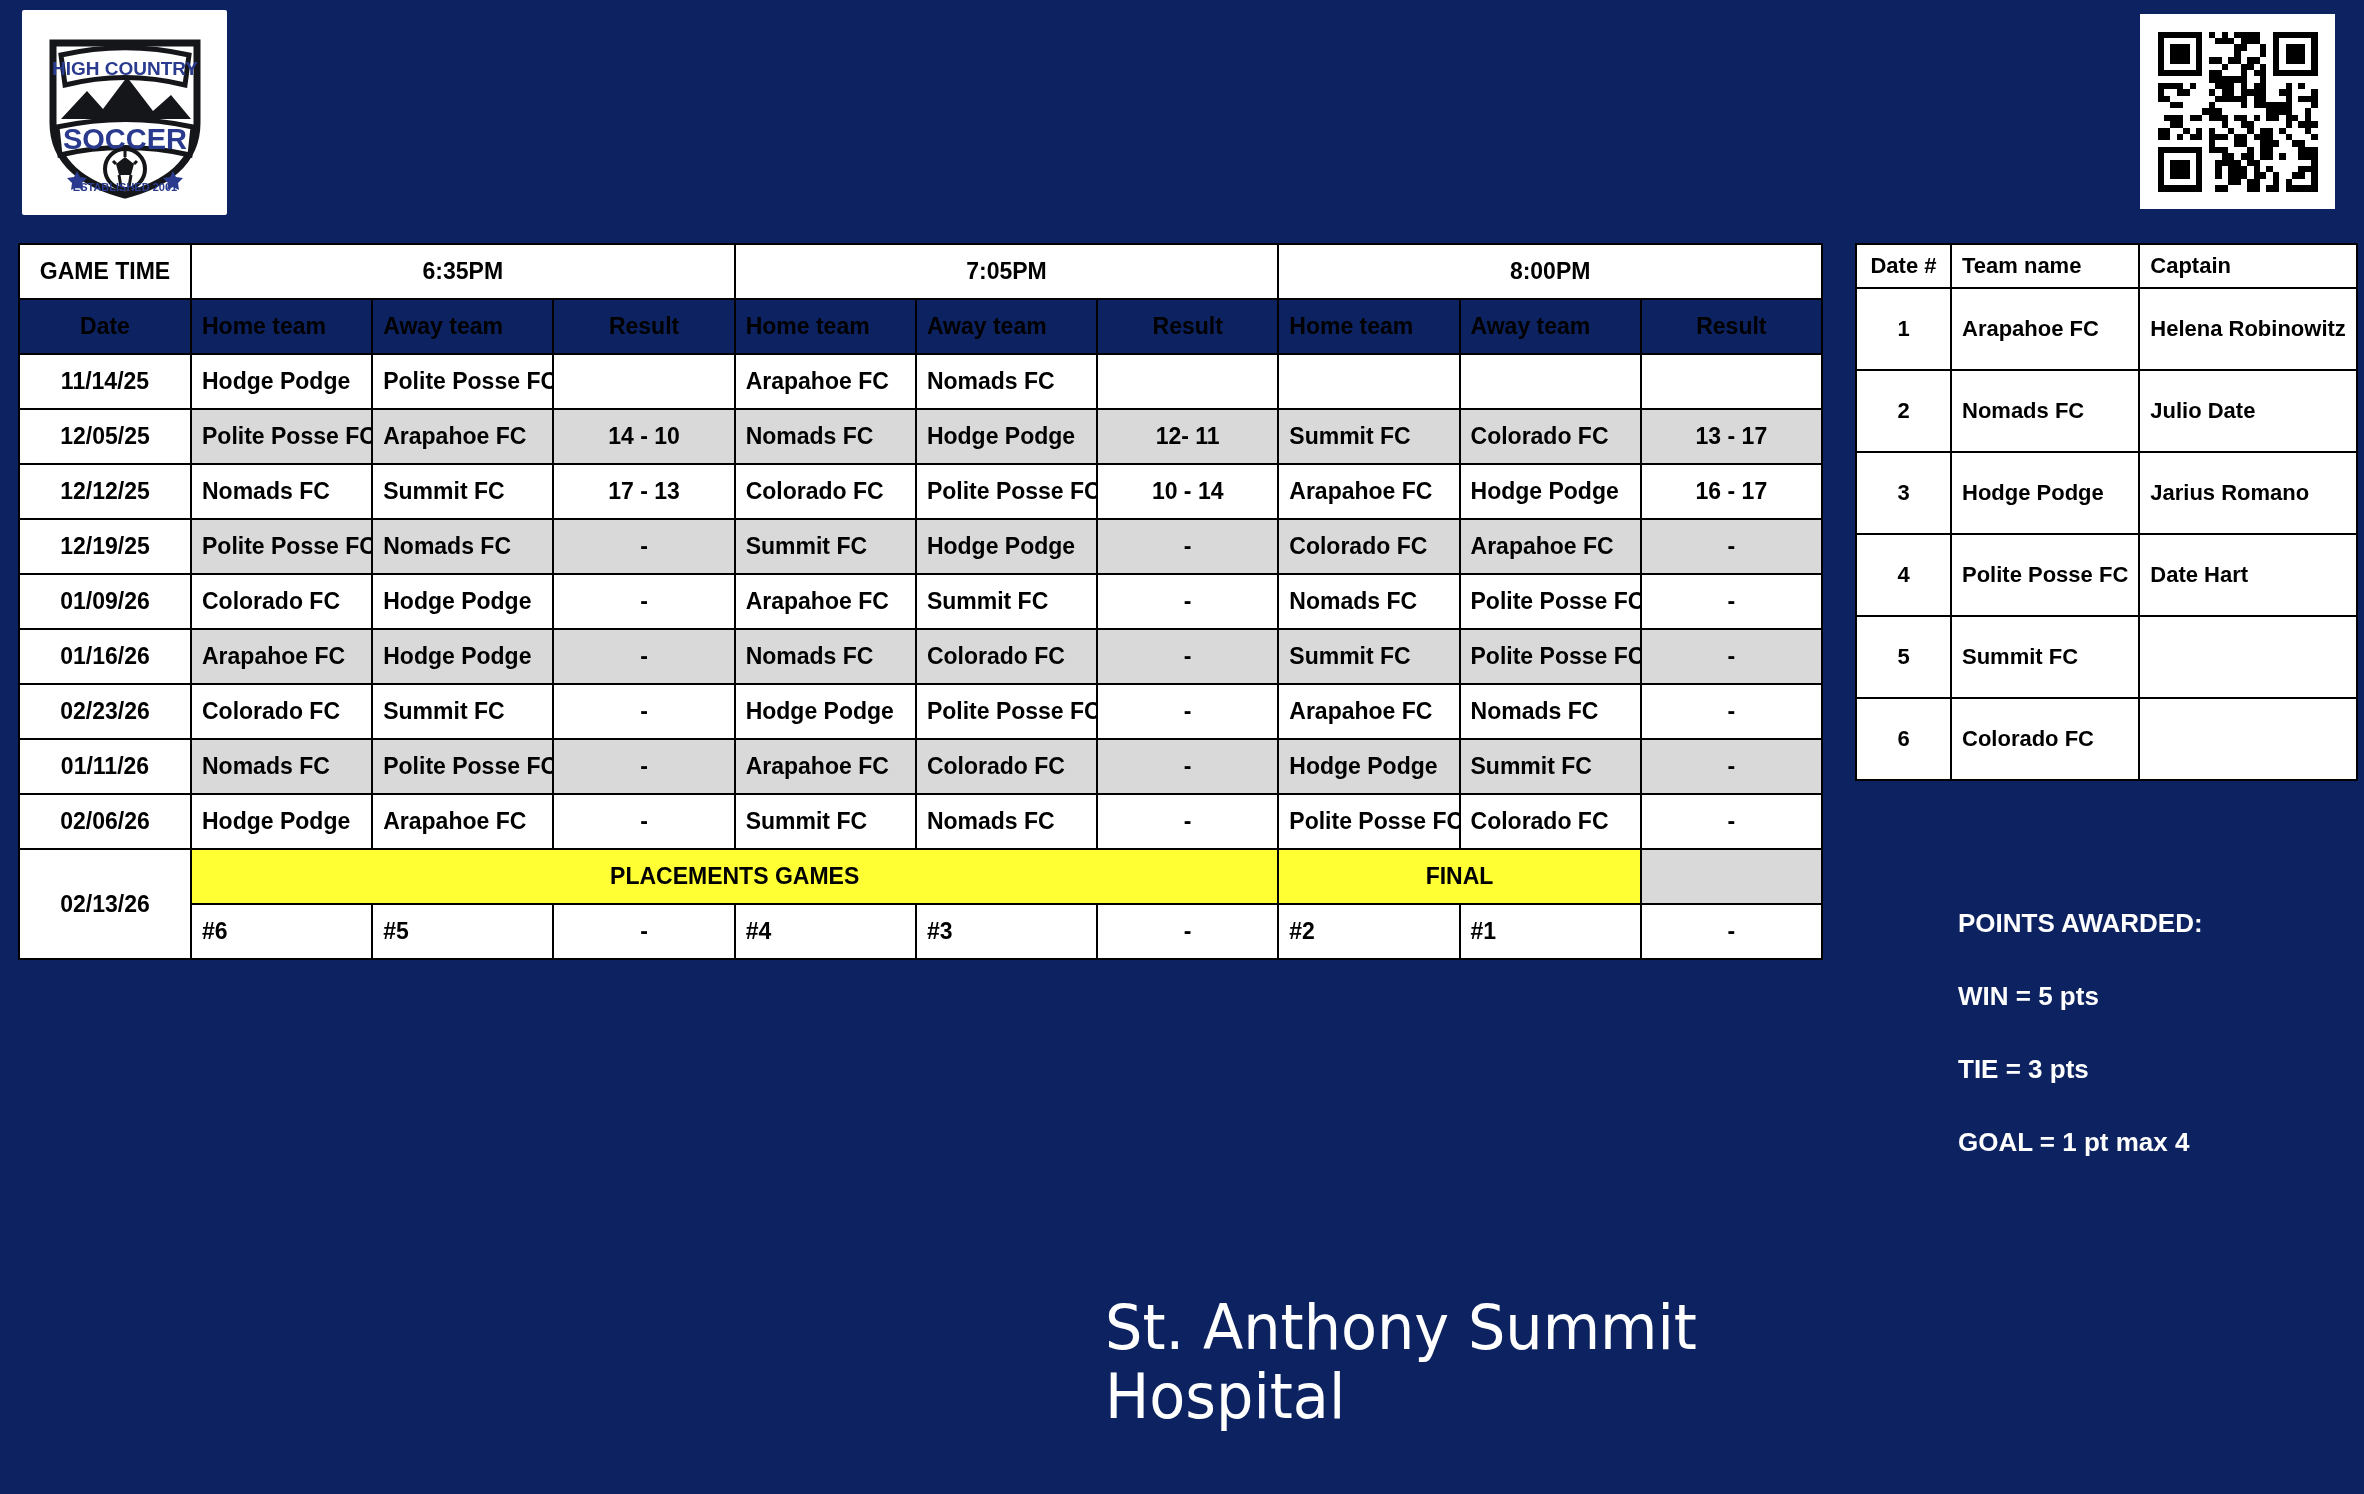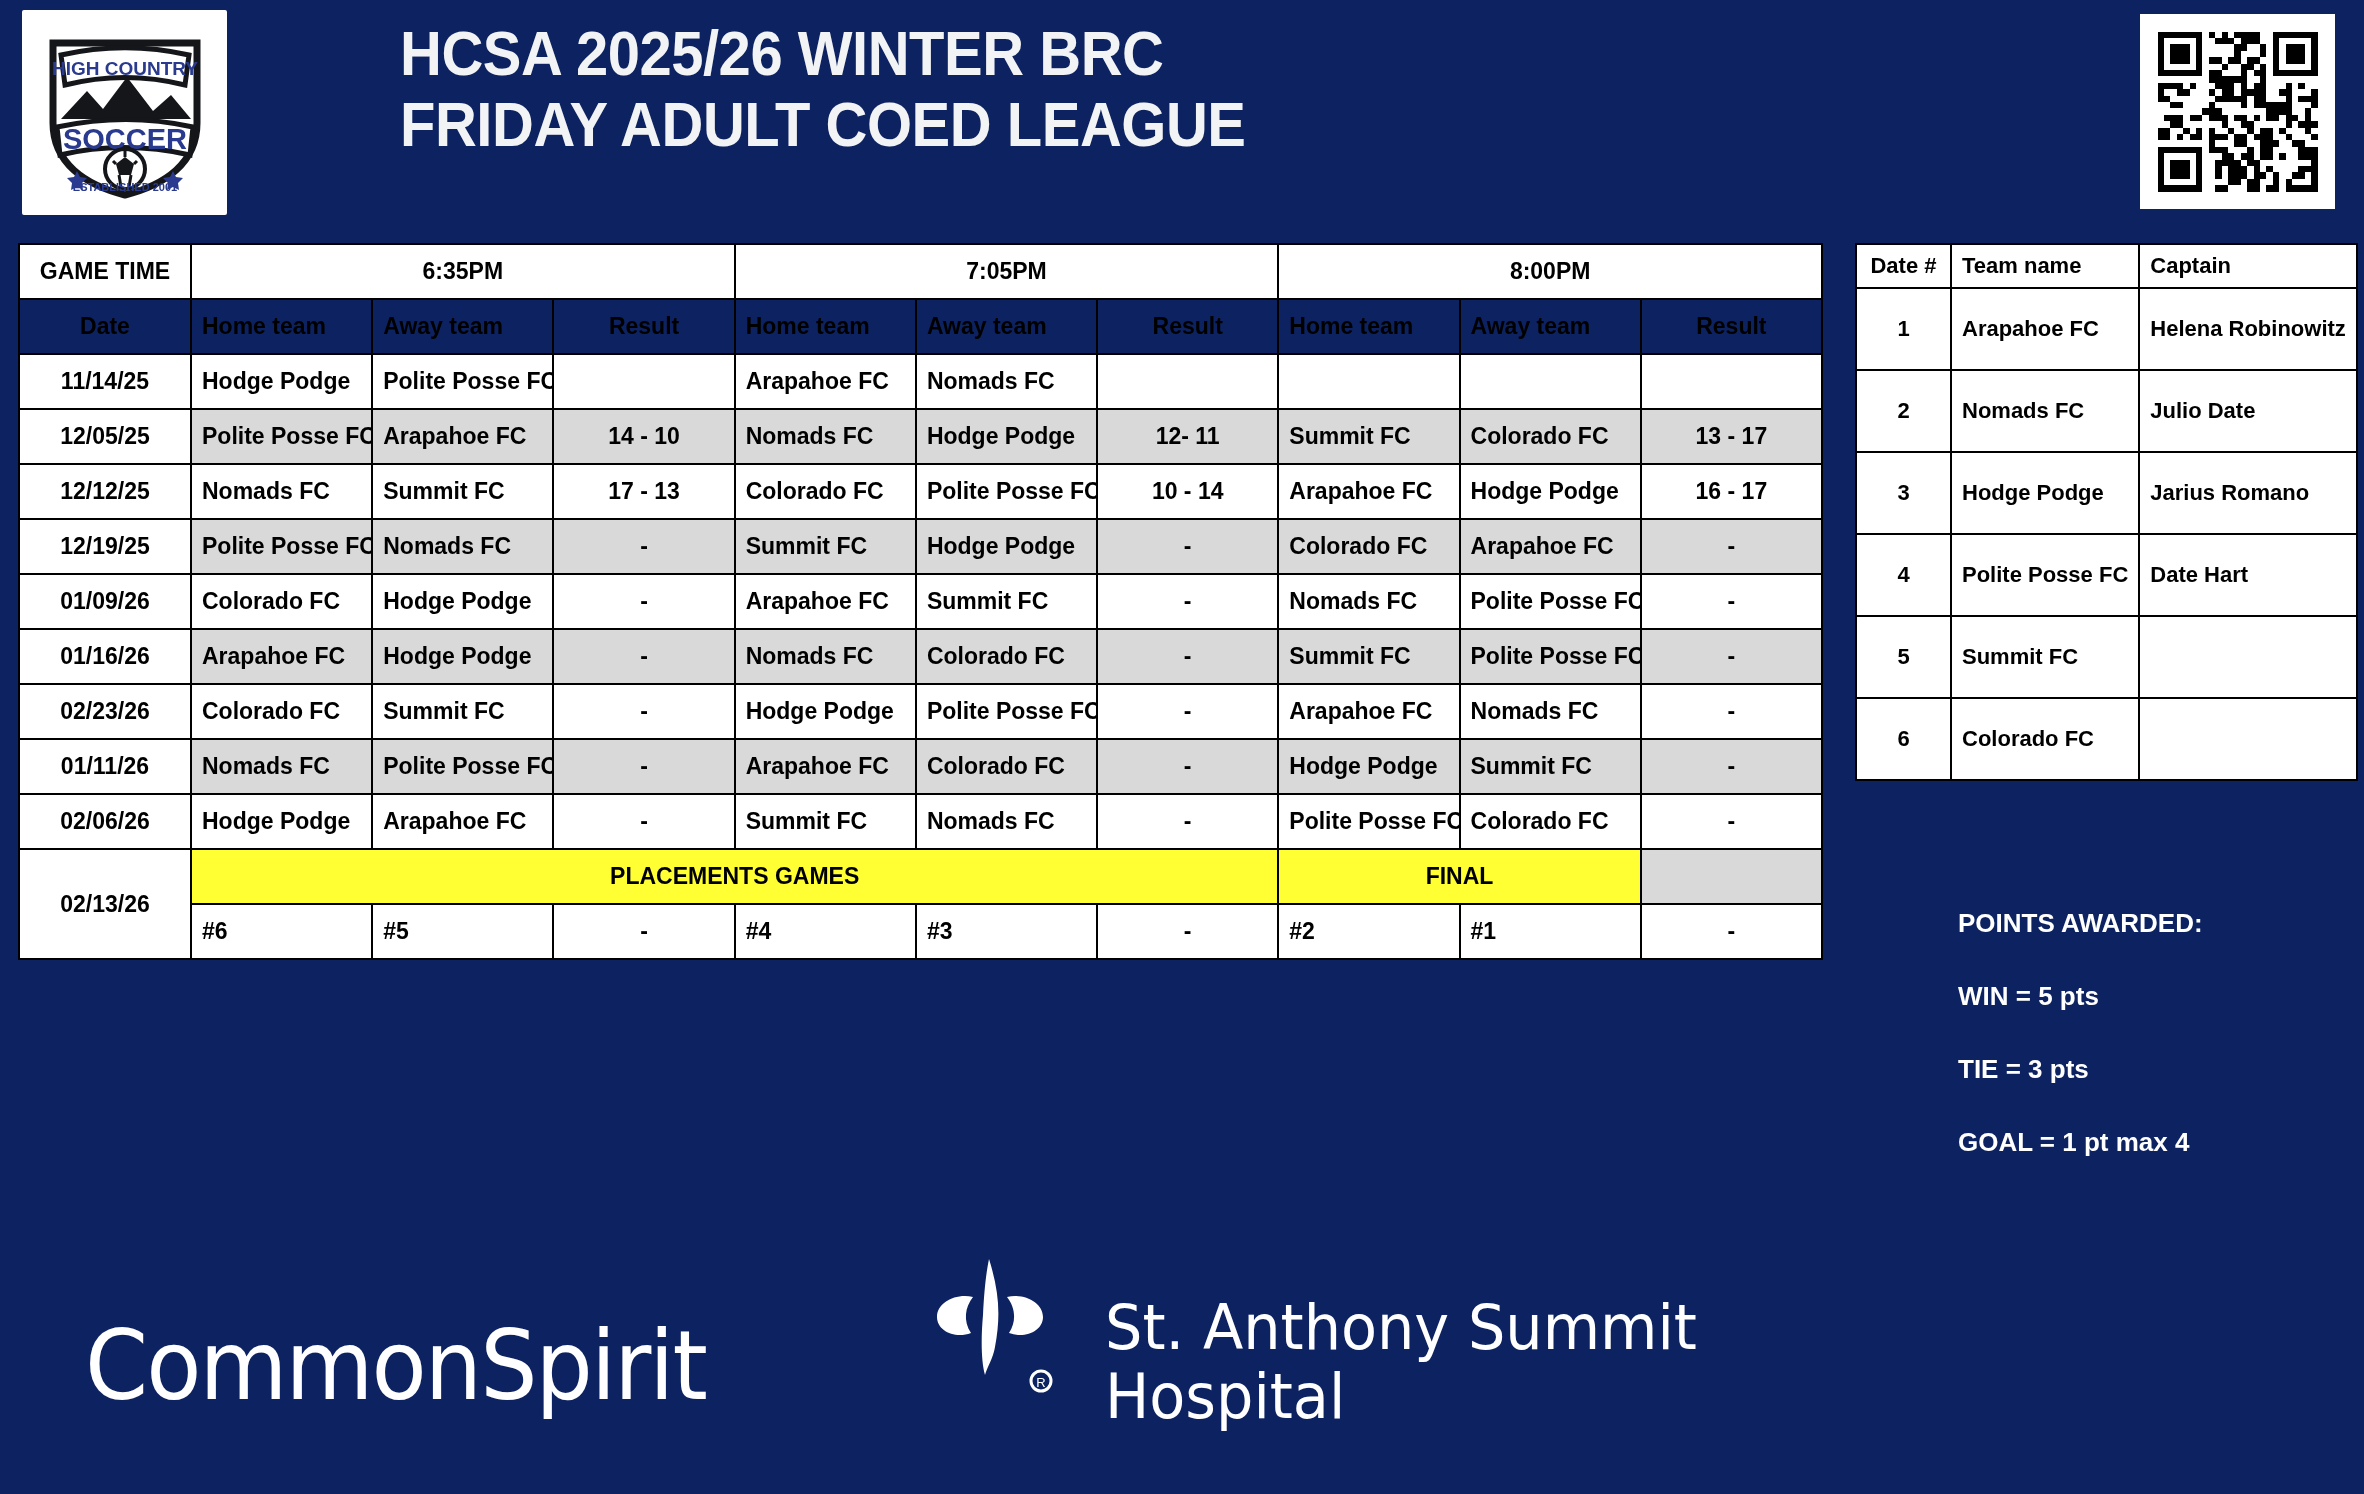--- a/index.html
+++ b/index.html
@@ -118,24 +118,20 @@
       <text x="90" y="126" text-anchor="middle" font-family="Liberation Sans, sans-serif" font-size="29" font-weight="bold" fill="#2a3b8f">SOCCER</text>
       <circle cx="90" cy="146" r="20" fill="#ffffff" stroke="#15161a" stroke-width="4"></circle>
       <path d="M90 134 L99 141 L96 152 H84 L81 141 Z" fill="#15161a"></path>
       <path d="M90 126 L90 134 M78 138 L81 141 M102 138 L99 141 M86 164 L84 152 M94 164 L96 152" stroke="#15161a" stroke-width="3" fill="none"></path>
       <text x="90" y="168" text-anchor="middle" font-family="Liberation Sans, sans-serif" font-size="11" font-weight="bold" fill="#2a3b8f">ESTABLISHED 2001</text>
       <path d="M42 148 l3 6 7 1 -5 5 1 7 -6 -3 -6 3 1 -7 -5 -5 7 -1 z" fill="#2a3b8f"></path>
       <path d="M138 148 l3 6 7 1 -5 5 1 7 -6 -3 -6 3 1 -7 -5 -5 7 -1 z" fill="#2a3b8f"></path>
     </svg>
   </div>
 
-  <div class="title-block">
-    <div class="title-line">HCSA 2025/26 WINTER BRC</div>
-    <div class="title-line">FRIDAY ADULT COED LEAGUE</div>
-  </div>
 
   <div class="qr-box">
     <div class="qr-grid" id="qr" style="grid-template-columns: repeat(25, 1fr); grid-template-rows: repeat(25, 1fr);">
         <i style="background: rgb(0, 0, 0);"></i>
         <i style="background: rgb(0, 0, 0);"></i>
         <i style="background: rgb(0, 0, 0);"></i>
         <i style="background: rgb(0, 0, 0);"></i>
         <i style="background: rgb(0, 0, 0);"></i>
         <i style="background: rgb(0, 0, 0);"></i>
         <i style="background: rgb(0, 0, 0);"></i>
@@ -958,27 +954,17 @@
 </div>
 
 <div class="points">
   <div class="p-line">POINTS AWARDED:</div>
   <div class="p-line">WIN = 5 pts</div>
   <div class="p-line">TIE = 3 pts</div>
   <div class="p-line">GOAL = 1 pt max 4</div>
 </div>
 
 <div class="footer">
-  <div class="cs-logo">
-    <div class="cs-text">CommonSpirit</div>
-    <svg class="cs-mark" width="150" height="170" viewBox="0 0 150 170">
-      <path d="M74 4 C84 36 86 60 80 92 C78 104 72 112 70 120 C66 106 66 82 68 60 C69 38 71 18 74 4 Z" fill="#ffffff"></path>
-      <path d="M58 42 C40 38 22 48 22 62 C22 76 40 84 56 78 C48 66 50 52 58 42 Z" fill="#ffffff"></path>
-      <path d="M92 42 C110 38 128 48 128 62 C128 76 110 84 94 78 C102 66 100 52 92 42 Z" fill="#ffffff"></path>
-      <circle cx="126" cy="126" r="10" fill="none" stroke="#ffffff" stroke-width="3"></circle>
-      <text x="126" y="132" text-anchor="middle" font-family="Liberation Sans, sans-serif" font-size="13" fill="#ffffff">R</text>
-    </svg>
-  </div>
   <div class="hosp">
     <div>St. Anthony Summit</div>
     <div>Hospital</div>
   </div>
 </div>
 
 </body></html>

